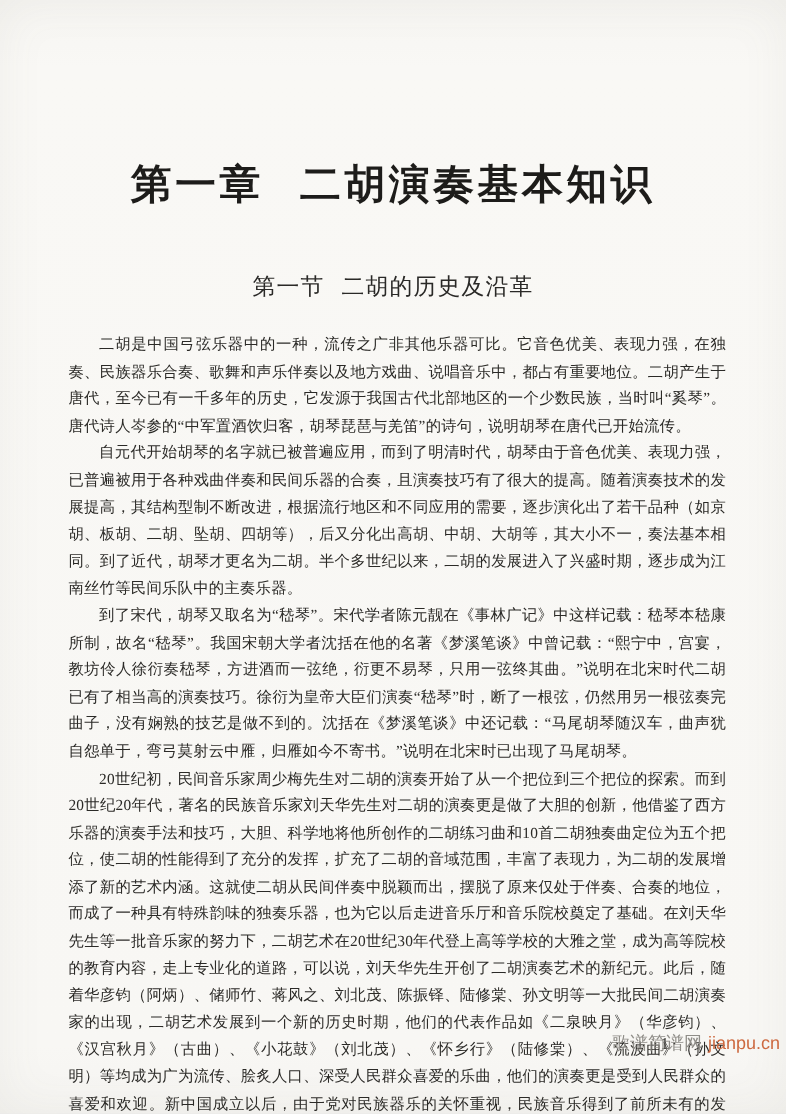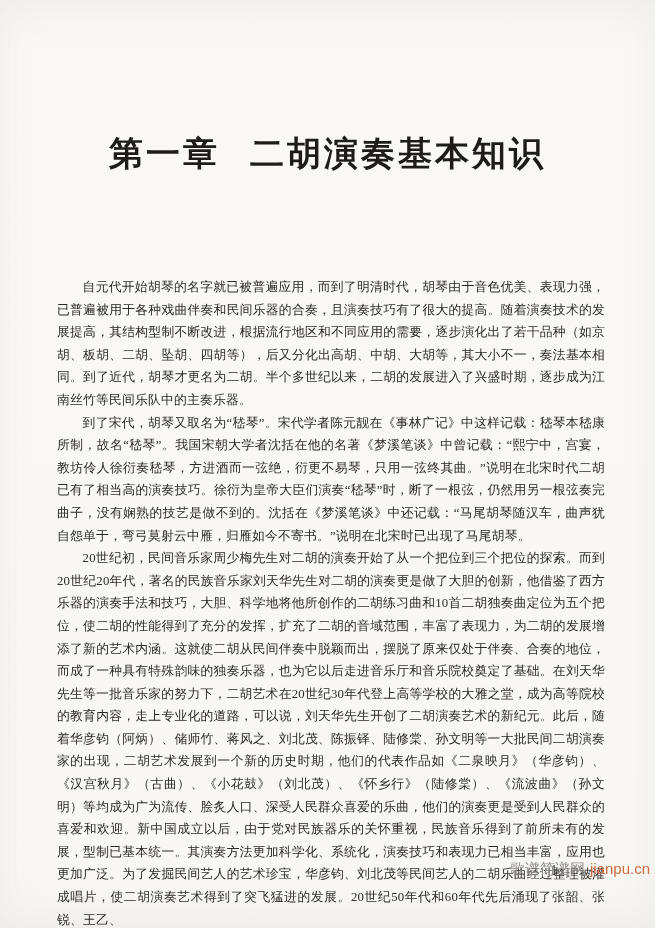--- a/index.html
+++ b/index.html
@@ -82,22 +82,24 @@
   .watermark .wm-site { color: #8f8d88; }
   .watermark .wm-link { color: #cd6a41; margin-left: 5px; }
 </style>
 </head>
 <body>
 
 <div class="page">
 
   <h1 class="chapter-title"><span>第一章</span><span class="gap"></span><span>二胡演奏基本知识</span></h1>
 
+  <h2 class="section-title"><span>第一节</span><span class="gap"></span><span>二胡的历史及沿革</span></h2>
 
   <div class="body-text">
+    <p>二胡是中国弓弦乐器中的一种，流传之广非其他乐器可比。它音色优美、表现力强，在独奏、民族器乐合奏、歌舞和声乐伴奏以及地方戏曲、说唱音乐中，都占有重要地位。二胡产生于唐代，至今已有一千多年的历史，它发源于我国古代北部地区的一个少数民族，当时叫“奚琴”。唐代诗人岑参的“中军置酒饮归客，胡琴琵琶与羌笛”的诗句，说明胡琴在唐代已开始流传。</p>
     <p>自元代开始胡琴的名字就已被普遍应用，而到了明清时代，胡琴由于音色优美、表现力强，已普遍被用于各种戏曲伴奏和民间乐器的合奏，且演奏技巧有了很大的提高。随着演奏技术的发展提高，其结构型制不断改进，根据流行地区和不同应用的需要，逐步演化出了若干品种（如京胡、板胡、二胡、坠胡、四胡等），后又分化出高胡、中胡、大胡等，其大小不一，奏法基本相同。到了近代，胡琴才更名为二胡。半个多世纪以来，二胡的发展进入了兴盛时期，逐步成为江南丝竹等民间乐队中的主奏乐器。</p>
     <p>到了宋代，胡琴又取名为“嵇琴”。宋代学者陈元靓在《事林广记》中这样记载：嵇琴本嵇康所制，故名“嵇琴”。我国宋朝大学者沈括在他的名著《梦溪笔谈》中曾记载：“熙宁中，宫宴，教坊伶人徐衍奏嵇琴，方进酒而一弦绝，衍更不易琴，只用一弦终其曲。”说明在北宋时代二胡已有了相当高的演奏技巧。徐衍为皇帝大臣们演奏“嵇琴”时，断了一根弦，仍然用另一根弦奏完曲子，没有娴熟的技艺是做不到的。沈括在《梦溪笔谈》中还记载：“马尾胡琴随汉车，曲声犹自怨单于，弯弓莫射云中雁，归雁如今不寄书。”说明在北宋时已出现了马尾胡琴。</p>
     <p>20世纪初，民间音乐家周少梅先生对二胡的演奏开始了从一个把位到三个把位的探索。而到20世纪20年代，著名的民族音乐家刘天华先生对二胡的演奏更是做了大胆的创新，他借鉴了西方乐器的演奏手法和技巧，大胆、科学地将他所创作的二胡练习曲和10首二胡独奏曲定位为五个把位，使二胡的性能得到了充分的发挥，扩充了二胡的音域范围，丰富了表现力，为二胡的发展增添了新的艺术内涵。这就使二胡从民间伴奏中脱颖而出，摆脱了原来仅处于伴奏、合奏的地位，而成了一种具有特殊韵味的独奏乐器，也为它以后走进音乐厅和音乐院校奠定了基础。在刘天华先生等一批音乐家的努力下，二胡艺术在20世纪30年代登上高等学校的大雅之堂，成为高等院校的教育内容，走上专业化的道路，可以说，刘天华先生开创了二胡演奏艺术的新纪元。此后，随着华彦钧（阿炳）、储师竹、蒋风之、刘北茂、陈振铎、陆修棠、孙文明等一大批民间二胡演奏家的出现，二胡艺术发展到一个新的历史时期，他们的代表作品如《二泉映月》（华彦钧）、《汉宫秋月》（古曲）、《小花鼓》（刘北茂）、《怀乡行》（陆修棠）、《流波曲》（孙文明）等均成为广为流传、脍炙人口、深受人民群众喜爱的乐曲，他们的演奏更是受到人民群众的喜爱和欢迎。新中国成立以后，由于党对民族器乐的关怀重视，民族音乐得到了前所未有的发展，型制已基本统一。其演奏方法更加科学化、系统化，演奏技巧和表现力已相当丰富，应用也更加广泛。为了发掘民间艺人的艺术珍宝，华彦钧、刘北茂等民间艺人的二胡乐曲经过整理被灌成唱片，使二胡演奏艺术得到了突飞猛进的发展。20世纪50年代和60年代先后涌现了张韶、张锐、王乙、</p>
   </div>
 
   <div class="page-number">·1·</div>
 
   <div class="watermark"><span class="wm-site">歌谱简谱网</span><span class="wm-link">jianpu.cn</span></div>
 
 </div>

